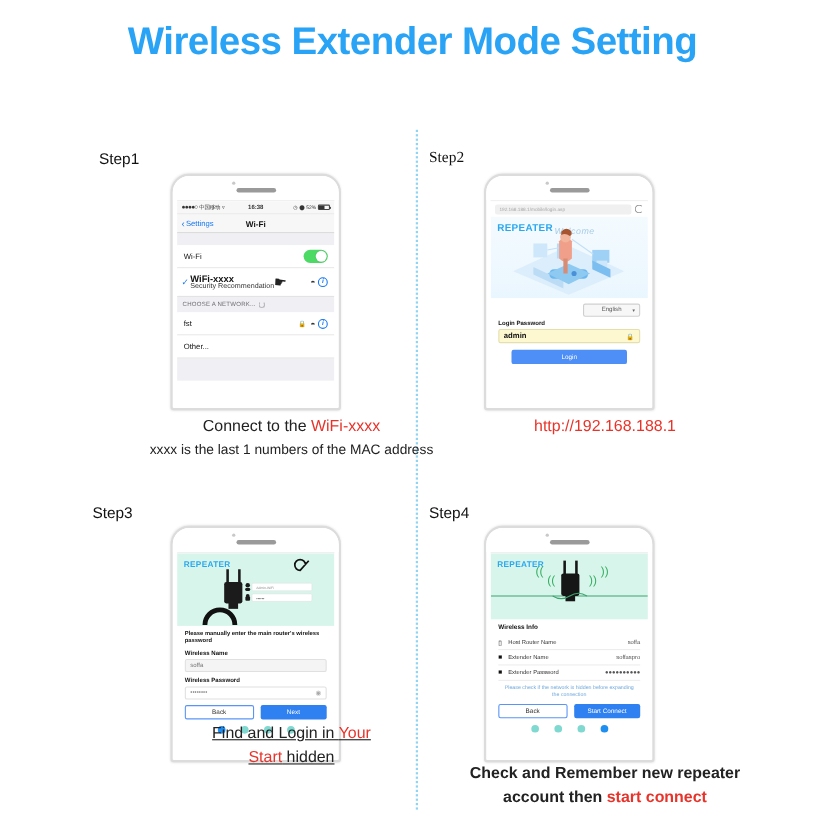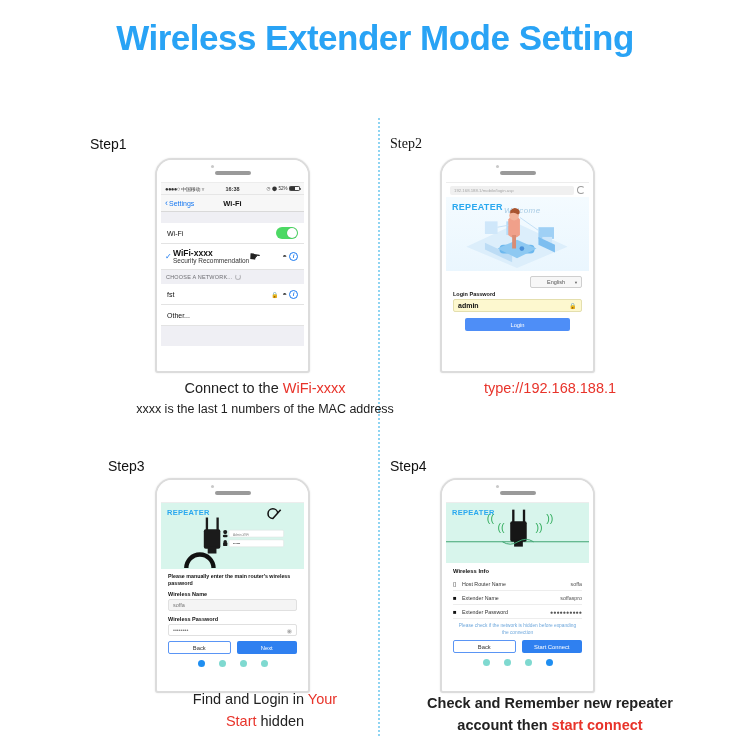--- a/index.html
+++ b/index.html
@@ -374,26 +374,26 @@
           <div class="pw-field">
             <span>admin</span>
             <span class="key">🔒</span>
           </div>
           <div class="btn-primary">Login</div>
         </div>
       </div>
     </div>
 
     <div class="caption" style="left:400px; top:378px;">
-      <div class="red">type://192.168.188.1</div>
+      <div class="red">http://192.168.188.1</div>
     </div>
   </div>
 
   <div class="step">
-    <div class="step-label" style="left:108px; top:458px;">Step3</div>
+    <div class="step-label" style="left:84px; top:458px;">Step3</div>
 
     <div class="phone" style="left:155px; top:478px;">
       <div class="phone-bezel">
         <div class="cam-dot"></div>
         <div class="speaker"></div>
       </div>
       <div class="phone-screen">
 
         <div class="hero hero-mint" style="height:66px;">
           <div class="brand brand-sm">REPEATER</div>
@@ -433,21 +433,21 @@
           <div class="steps-dots">
             <span class="sdot active"></span>
             <span class="sdot"></span>
             <span class="sdot"></span>
             <span class="sdot"></span>
           </div>
         </div>
       </div>
     </div>
 
-    <div class="caption" style="left:115px; top:689px;">
+    <div class="caption" style="left:115px; top:657px;text-decoration:underline;">
       <div>
         <span>Find and Login in </span><span class="red">Your</span>
       </div>
       <div>
         <span class="red">Start</span><span> hidden</span>
       </div>
     </div>
   </div>
 
   <div class="step">

